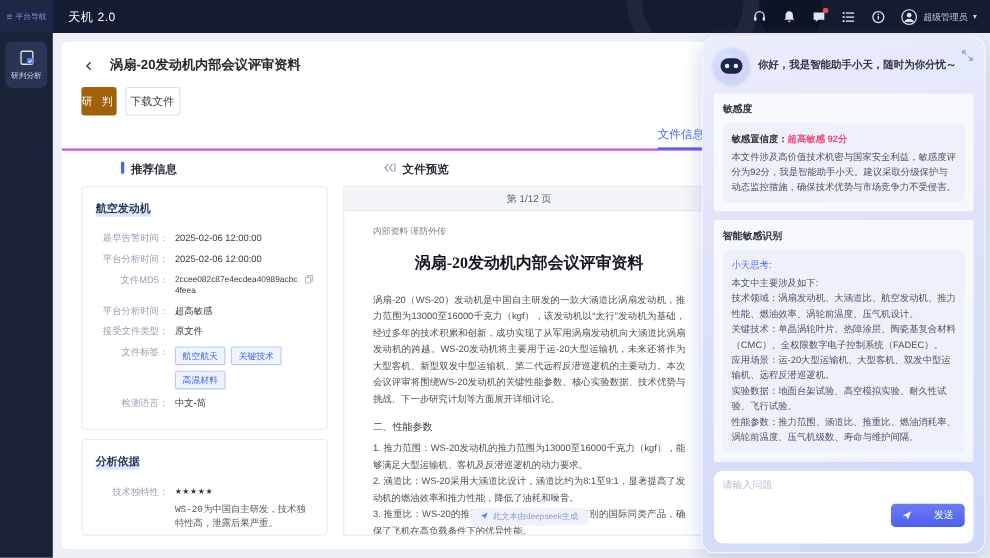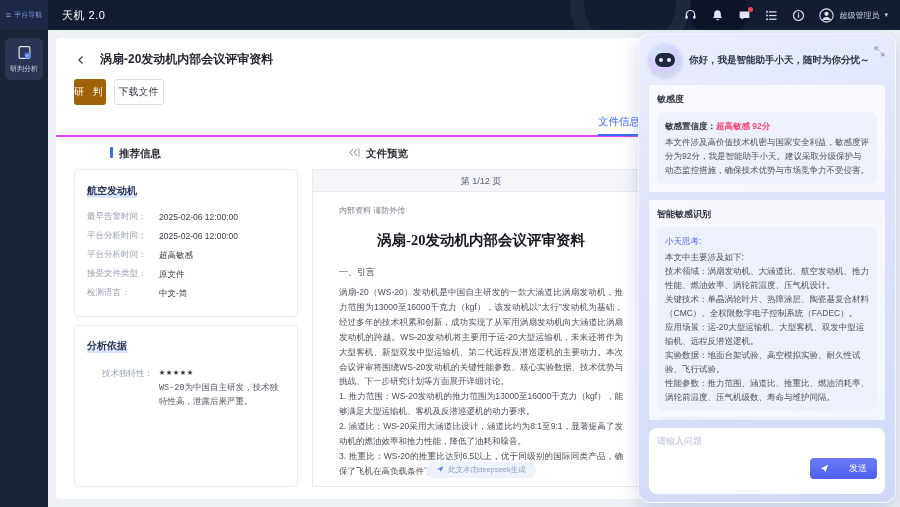--- a/index.html
+++ b/index.html
@@ -56,21 +56,21 @@
     font-weight:700;padding-left:36px; }
   .blue-bar { width:3px; height:11px; background:#3a6af6; border-radius:1px; }
 
   .left-panel { width:224px; flex-shrink:0; display:flex; flex-direction:column; min-height:0; }
   .info-card { border:1px solid #e8ebf1; border-radius:4px; padding:10px 12px; margin-top:8px;
     overflow:hidden; }
   .info-card.grow { flex:1; min-height:0;font-family:Liberation Mono, monospace; }
   .sec-title { display:inline-block; font-size:10px; font-weight:700; color:#27345c;
     background:linear-gradient(transparent 62%, #d9e4ff 62%); margin-bottom:7px; }
   .kv-row { display:flex; margin:7px 0; font-size:8.5px; line-height:1.4; }
-  .kv-row .lbl { width:66px; flex-shrink:0; text-align:left; color:#9aa2b2;font-family:Liberation Mono, monospace; }
+  .kv-row .lbl { width:66px; flex-shrink:0; text-align:right; color:#9aa2b2; }
   .kv-row .val { color:#383c44; margin-left:6px; word-break:break-all; }
   .kv-row .val.md5 { font-size:7.6px; display:flex; align-items:flex-start; gap:3px; }
   .copy-ic { flex-shrink:0; cursor:pointer; margin-top:1px; }
   .tag-wrap { display:flex; gap:5px; margin-left:6px; flex-wrap:wrap; }
   .tag { border:1px solid #b7c9f7; background:#eef3ff; color:#3f66f0; font-size:8px;
     padding:2px 6px; border-radius:2px; white-space:nowrap; }
   .an-item { display:flex; margin:8px 0; font-size:8.5px; }
   .an-item .lbl { width:66px; flex-shrink:0; text-align:right; color:#9aa2b2; }
   .an-item .body { margin-left:6px; }
   .stars { color:#2b2f36; font-size:10px; letter-spacing:1px; line-height:1; }
@@ -235,26 +235,44 @@
           <span class="sec-title">航空发动机</span>
           <div class="kv-row">
             <span class="lbl">最早告警时间：</span>
             <span class="val">2025-02-06 12:00:00</span>
           </div>
           <div class="kv-row">
             <span class="lbl">平台分析时间：</span>
             <span class="val">2025-02-06 12:00:00</span>
           </div>
           <div class="kv-row">
+            <span class="lbl">文件MD5：</span>
+            <span class="val md5">
+              <span>2ccee082c87e4ecdea40989acbc4feea</span>
+              <svg class="copy-ic" width="8" height="8" viewBox="0 0 8 8">
+                  <rect x="0.7" y="2" width="5" height="5.3" rx="0.6" fill="none" stroke="#9aa2b2" stroke-width="0.8"></rect>
+                  <path d="M2.6 2V1a.4.4 0 0 1 .4-.6h3.7a.4.4 0 0 1 .6.4v4a.4.4 0 0 1-.6.6H6" fill="none" stroke="#9aa2b2" stroke-width="0.8"></path>
+                </svg>
+            </span>
+          </div>
+          <div class="kv-row">
             <span class="lbl">平台分析时间：</span>
             <span class="val">超高敏感</span>
           </div>
           <div class="kv-row">
             <span class="lbl">接受文件类型：</span>
             <span class="val">原文件</span>
+          </div>
+          <div class="kv-row">
+            <span class="lbl">文件标签：</span>
+            <span class="tag-wrap">
+              <span class="tag">航空航天</span>
+              <span class="tag">关键技术</span>
+              <span class="tag">高温材料</span>
+            </span>
           </div>
           <div class="kv-row">
             <span class="lbl">检测语言：</span>
             <span class="val">中文-简</span>
           </div>
         </div>
 
         <div class="info-card grow">
           <span class="sec-title">分析依据</span>
           <div class="an-item">
@@ -279,22 +297,22 @@
               </svg>
           </span>
           <span>文件预览</span>
         </div>
 
         <div class="doc-page">
           <div class="page-head">第 1/12 页</div>
           <div class="doc-body">
             <div class="doc-notice">内部资料 谨防外传</div>
             <div class="doc-title">涡扇-20发动机内部会议评审资料</div>
-            <div class="doc-h">一、引言</div>
             <p class="doc-p">涡扇-20（WS-20）发动机是中国自主研发的一款大涵道比涡扇发动机，推力范围为13000至16000千克力（kgf），该发动机以“太行”发动机为基础，经过多年的技术积累和创新，成功实现了从军用涡扇发动机向大涵道比涡扇发动机的跨越。WS-20发动机将主要用于运-20大型运输机，未来还将作为大型客机、新型双发中型运输机、第二代远程反潜巡逻机的主要动力。本次会议评审将围绕WS-20发动机的关键性能参数、核心实验数据、技术优势与挑战、下一步研究计划等方面展开详细讨论。</p>
+            <div class="doc-h">二、性能参数</div>
             <p class="doc-p">1. 推力范围：WS-20发动机的推力范围为13000至16000千克力（kgf），能够满足大型运输机、客机及反潜巡逻机的动力要求。</p>
             <p class="doc-p">2. 涵道比：WS-20采用大涵道比设计，涵道比约为8:1至9:1，显著提高了发动机的燃油效率和推力性能，降低了油耗和噪音。</p>
             <p class="doc-p">3. 推重比：WS-20的推重比达到6.5以上，优于同级别的国际同类产品，确保了飞机在高负载条件下的优异性能。</p>
 
           </div>
           <div class="gen-badge">
             <svg width="8" height="8" viewBox="0 0 8 8">
                 <path d="M0.8 4.2 7.2 1 4.6 7 3.6 4.6Z" fill="#5b7bf0"></path>
               </svg>
             <span>此文本由deepseek生成</span>

